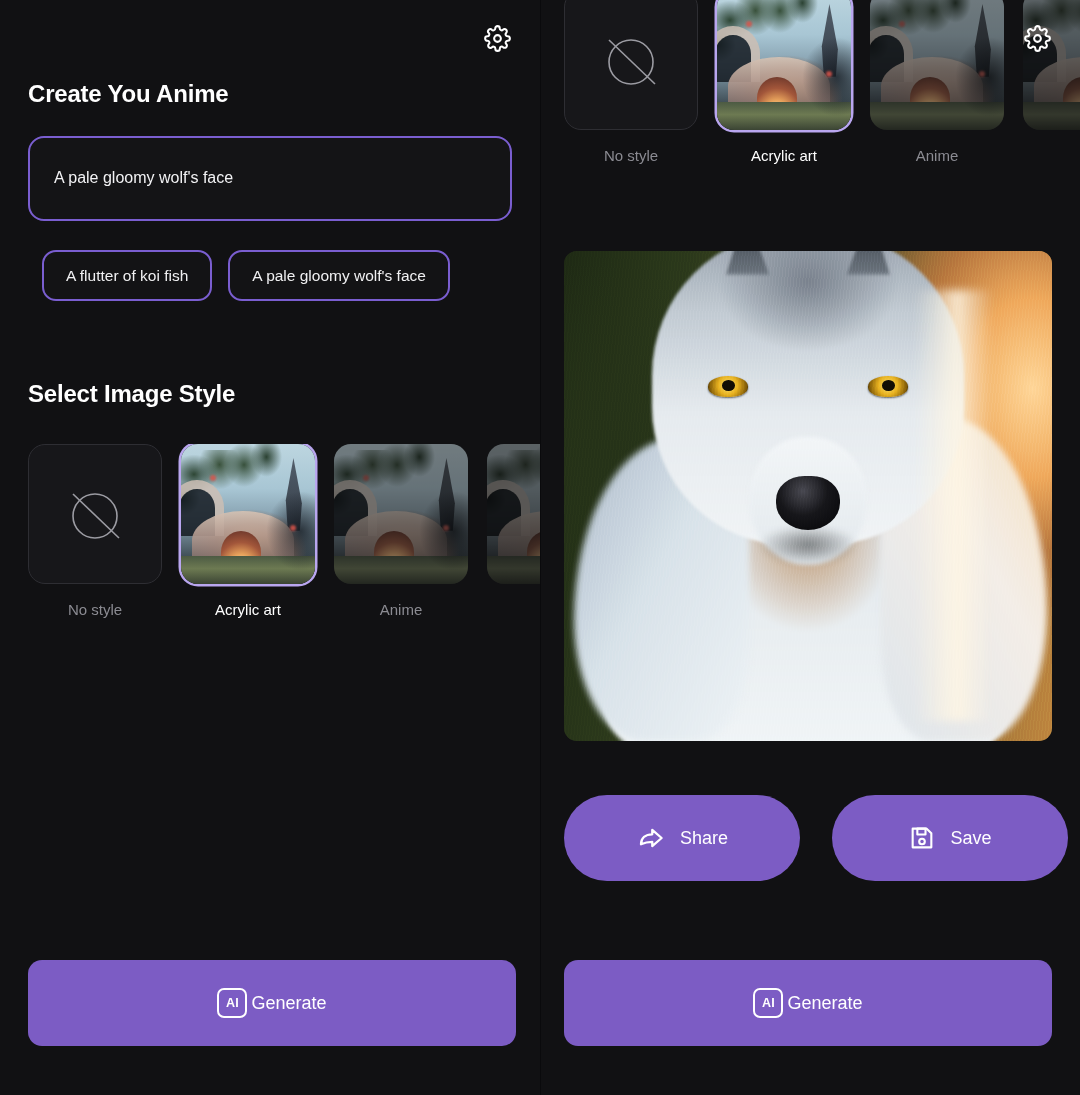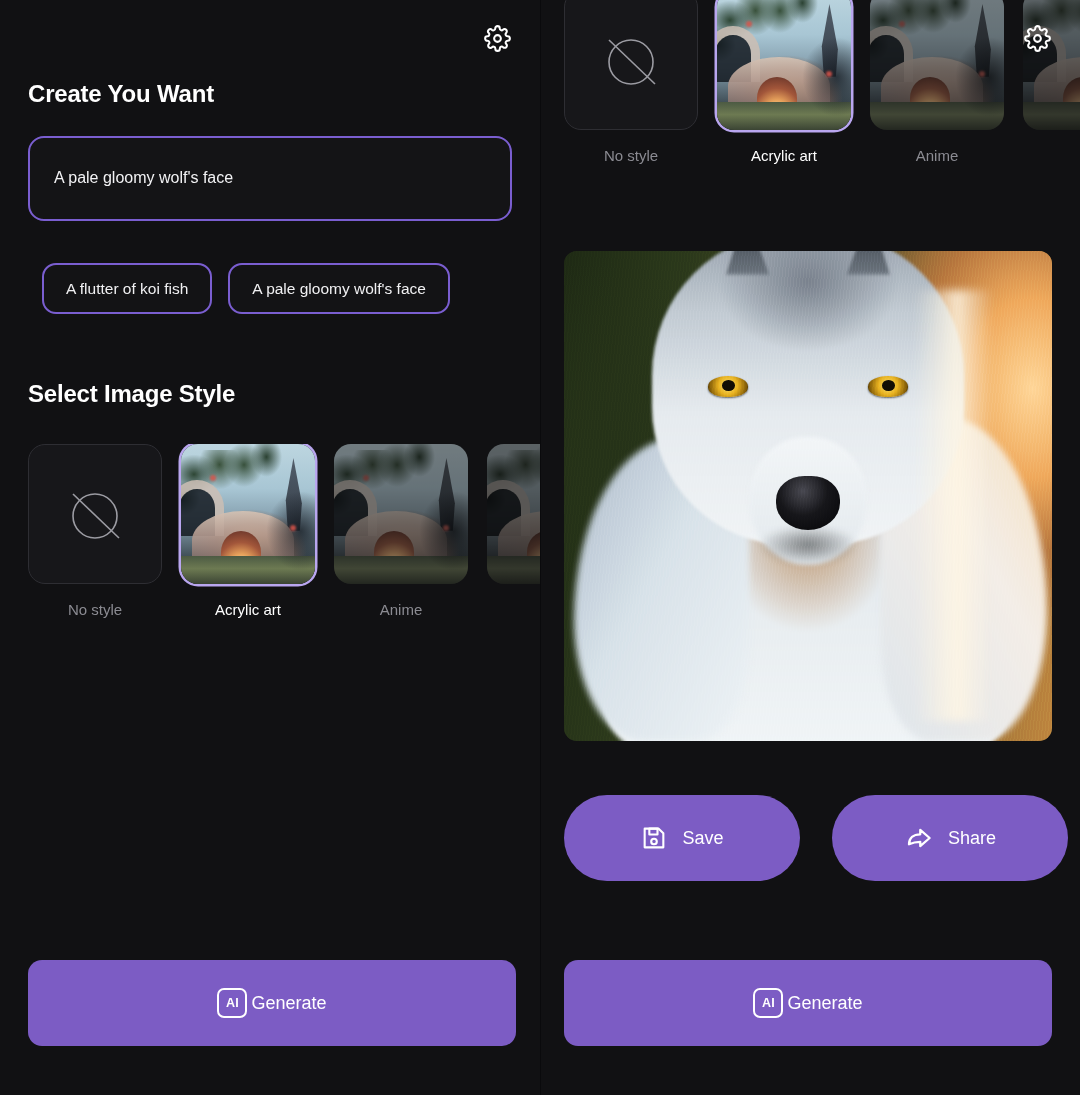--- a/index.html
+++ b/index.html
@@ -88,21 +88,20 @@
     border-radius: 14px;
     background: #131315;
     color: #f0f0f2;
     font-size: 15.5px;
     display: flex;
     align-items: center;
     justify-content: flex-end;
     padding: 0 22px;
     cursor: pointer;
     white-space: nowrap;
-    margin-top: 13px;
   }
 
   
   .style-strip {
     position: absolute;
     left: 28px;
     display: flex;
     gap: 19px;
     overflow: hidden;
   }
@@ -398,21 +397,21 @@
 
   <div class="panel left">
 
     <div class="gear-btn">
       <svg width="27" height="27" viewBox="0 0 24 24" fill="none" stroke="#ffffff" stroke-width="1.8" stroke-linecap="round" stroke-linejoin="round">
         <circle cx="12" cy="12" r="3"></circle>
         <path d="M19.4 15a1.65 1.65 0 0 0 .33 1.82l.06.06a2 2 0 1 1-2.83 2.83l-.06-.06a1.65 1.65 0 0 0-1.82-.33 1.65 1.65 0 0 0-1 1.51V21a2 2 0 0 1-4 0v-.09A1.65 1.65 0 0 0 9 19.4a1.65 1.65 0 0 0-1.82.33l-.06.06a2 2 0 1 1-2.83-2.83l.06-.06a1.65 1.65 0 0 0 .33-1.82 1.65 1.65 0 0 0-1.51-1H3a2 2 0 0 1 0-4h.09A1.65 1.65 0 0 0 4.6 9a1.65 1.65 0 0 0-.33-1.82l-.06-.06a2 2 0 1 1 2.83-2.83l.06.06A1.65 1.65 0 0 0 9 4.6a1.65 1.65 0 0 0 1-1.51V3a2 2 0 0 1 4 0v.09a1.65 1.65 0 0 0 1 1.51 1.65 1.65 0 0 0 1.82-.33l.06-.06a2 2 0 1 1 2.83 2.83l-.06.06a1.65 1.65 0 0 0-.33 1.82V9a1.65 1.65 0 0 0 1.51 1H21a2 2 0 0 1 0 4h-.09a1.65 1.65 0 0 0-1.51 1z"></path>
       </svg>
     </div>
 
-    <h2 class="section-title title-create">Create You Want</h2>
+    <h2 class="section-title title-create">Create You Anime</h2>
 
     <div class="prompt-box">
       <span class="prompt-text">A pale gloomy wolf's face</span>
     </div>
 
     <div class="chips-row">
       <div class="chip">
         <span>A flutter of koi fish</span>
       </div>
       <div class="chip">
@@ -590,35 +589,35 @@
     <div class="muzzle"></div>
     <div class="nose"></div>
     <div class="snout-shadow"></div>
     <div class="rim-light"></div>
     <div class="fur-noise"></div>
   </div>
 
   <div class="actions">
 
     <button class="pill-btn">
+      <svg width="30" height="30" viewBox="0 0 24 24" fill="none" stroke="#ffffff" stroke-width="1.8" stroke-linecap="round" stroke-linejoin="round">
+        <path d="M4 17c0-5 3.5-8 9-8V5.5L20.5 12 13 18.5V15c-4 0-6.5 .8-9 2z"></path>
+      </svg>
+      <span>Share</span>
+    </button>
+
+    <button class="pill-btn">
       <svg width="28" height="28" viewBox="0 0 24 24" fill="none" stroke="#ffffff" stroke-width="1.8" stroke-linecap="round" stroke-linejoin="round">
         <path d="M4 4h12l4 4v12H4z"></path>
         <path d="M8 4h7v5H8z"></path>
         <circle cx="12" cy="15" r="2.4"></circle>
       </svg>
       <span>Save</span>
     </button>
 
-    <button class="pill-btn">
-      <svg width="30" height="30" viewBox="0 0 24 24" fill="none" stroke="#ffffff" stroke-width="1.8" stroke-linecap="round" stroke-linejoin="round">
-        <path d="M4 17c0-5 3.5-8 9-8V5.5L20.5 12 13 18.5V15c-4 0-6.5 .8-9 2z"></path>
-      </svg>
-      <span>Share</span>
-    </button>
-
   </div>
 
   <button class="generate-btn right-gen">
     <span class="ai-badge">AI</span>
     <span>Generate</span>
   </button>
 
 </div>
 
 </body></html>

